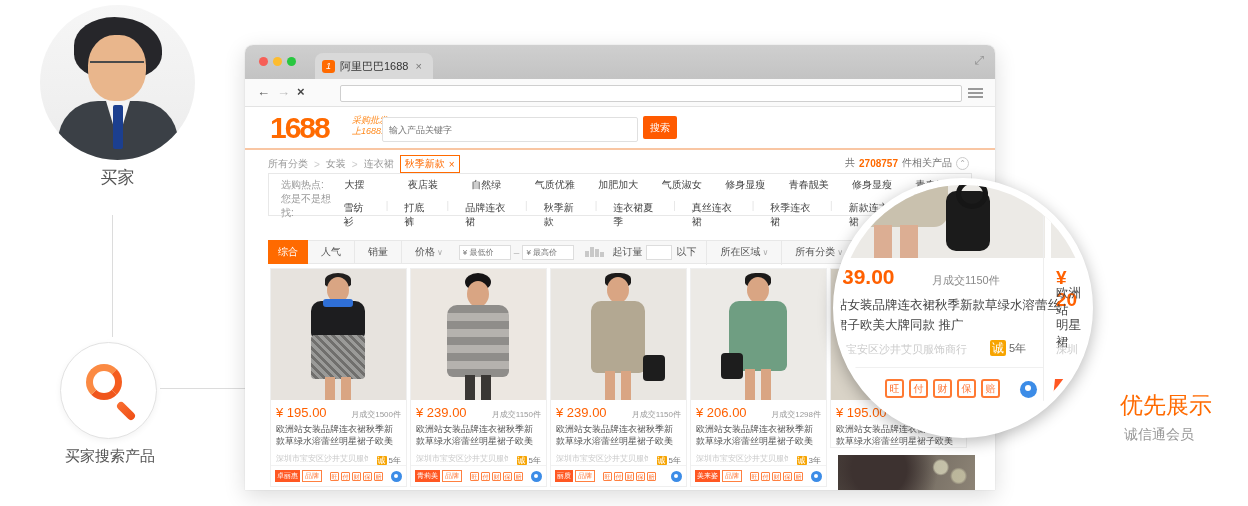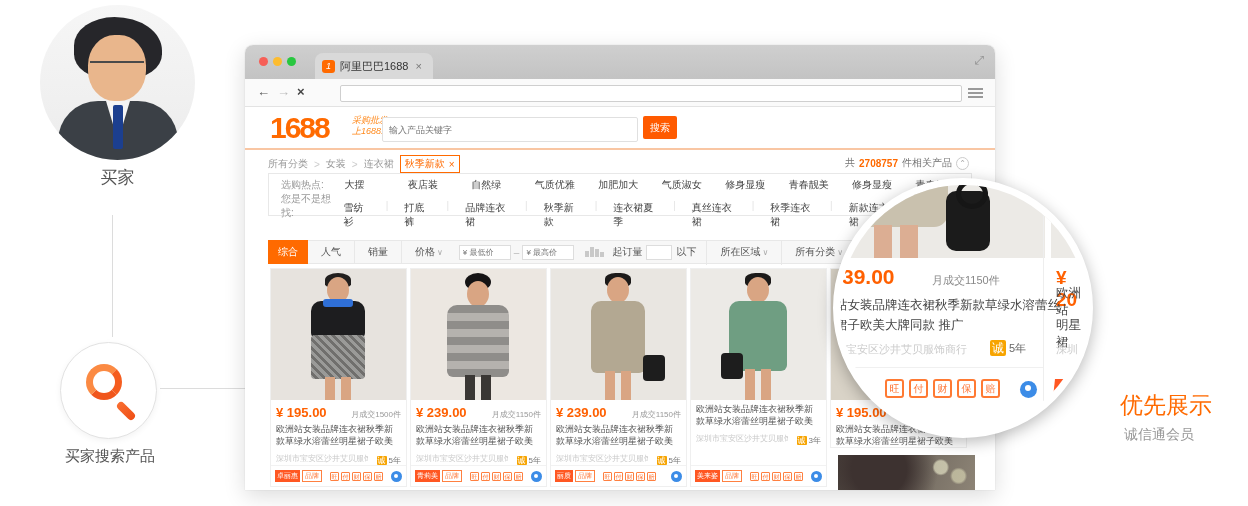--- a/index.html
+++ b/index.html
@@ -126,21 +126,21 @@
   .person-hairband { position:absolute; left:54px; top:4px; width:26px; height:14px;
     border-radius:50% 50% 0 0; background:#201d1d; }
   .dress { position:absolute; left:40px; top:32px; width:54px; height:70px;
     border-radius:10px 10px 6px 6px; }
   .legs { position:absolute; left:54px; top:100px; width:26px; height:31px;
     display:flex; gap:6px; }
   .legs i { flex:1; background:#d9a583; }
   .bag { position:absolute; left:92px; top:86px; width:22px; height:26px;
     background:#1d1d1d; border-radius:4px; }
   .prow { display:flex; justify-content:space-between; align-items:baseline; padding:5px 5px 0 5px; }
-  .pprice { color:#ff6000; font-weight:bold; font-size:13px; }
+  .pprice { color:#ff6000; font-weight:normal; font-size:13px; }
   .pvol { color:#999; font-size:8px; }
   .pdesc { padding:3px 5px 0 5px; font-size:9px; color:#555; line-height:12px; height:26px; overflow:hidden; }
   .psell { display:flex; justify-content:space-between; align-items:center; padding:3px 5px 0 5px; }
   .seller { color:#c9c9c9; font-size:8px; filter:blur(.4px); white-space:nowrap;
     overflow:hidden; max-width:92px; }
   .cheng { background:#f7a400; color:#fff; font-size:8px; padding:0 1px; border-radius:1px; }
   .yrs { color:#777; font-size:8px; margin-left:2px; }
   .brow { position:absolute; left:0; bottom:0; width:135px; height:21px;
     border-top:1px solid #f2f2f2; display:flex; align-items:center; padding:0 4px; gap:2px; }
   .bseg1 { background:#ff5722; color:#fff; font-size:7px; padding:1px 2px; }
@@ -441,20 +441,24 @@
     <div class="pimg" style="background:#eceae6;">
       <div class="person-hairband" style="background:#1c1a19;border-radius:40% 40% 30% 30%;"></div>
       <div class="person-head"></div>
       <div class="dress" style="background:#6f9e82;top:32px;height:70px;width:58px;left:38px;"></div>
       <div class="legs" style="top:100px;height:31px;">
           <i></i>
           <i></i>
         </div>
       <div class="bag" style="left:30px;top:84px;"></div>
     </div>
+    <div class="prow">
+        <span class="pprice">¥ 206.00</span>
+        <span class="pvol">月成交1298件</span>
+      </div>
     <div class="pdesc"><span>欧洲站女装品牌连衣裙秋季新款草绿水溶蕾丝明星裙子欧美大牌同款</span></div>
     <div class="psell">
         <span class="seller">深圳市宝安区沙井艾贝服饰商行</span>
         <span><span class="cheng">诚</span><span class="yrs">3年</span></span>
       </div>
     <div class="brow">
       <span class="bseg1">美来姿</span>
       <span class="bseg2">品牌</span>
       <span class="svcs">
         <span class="svcic">旺</span>

